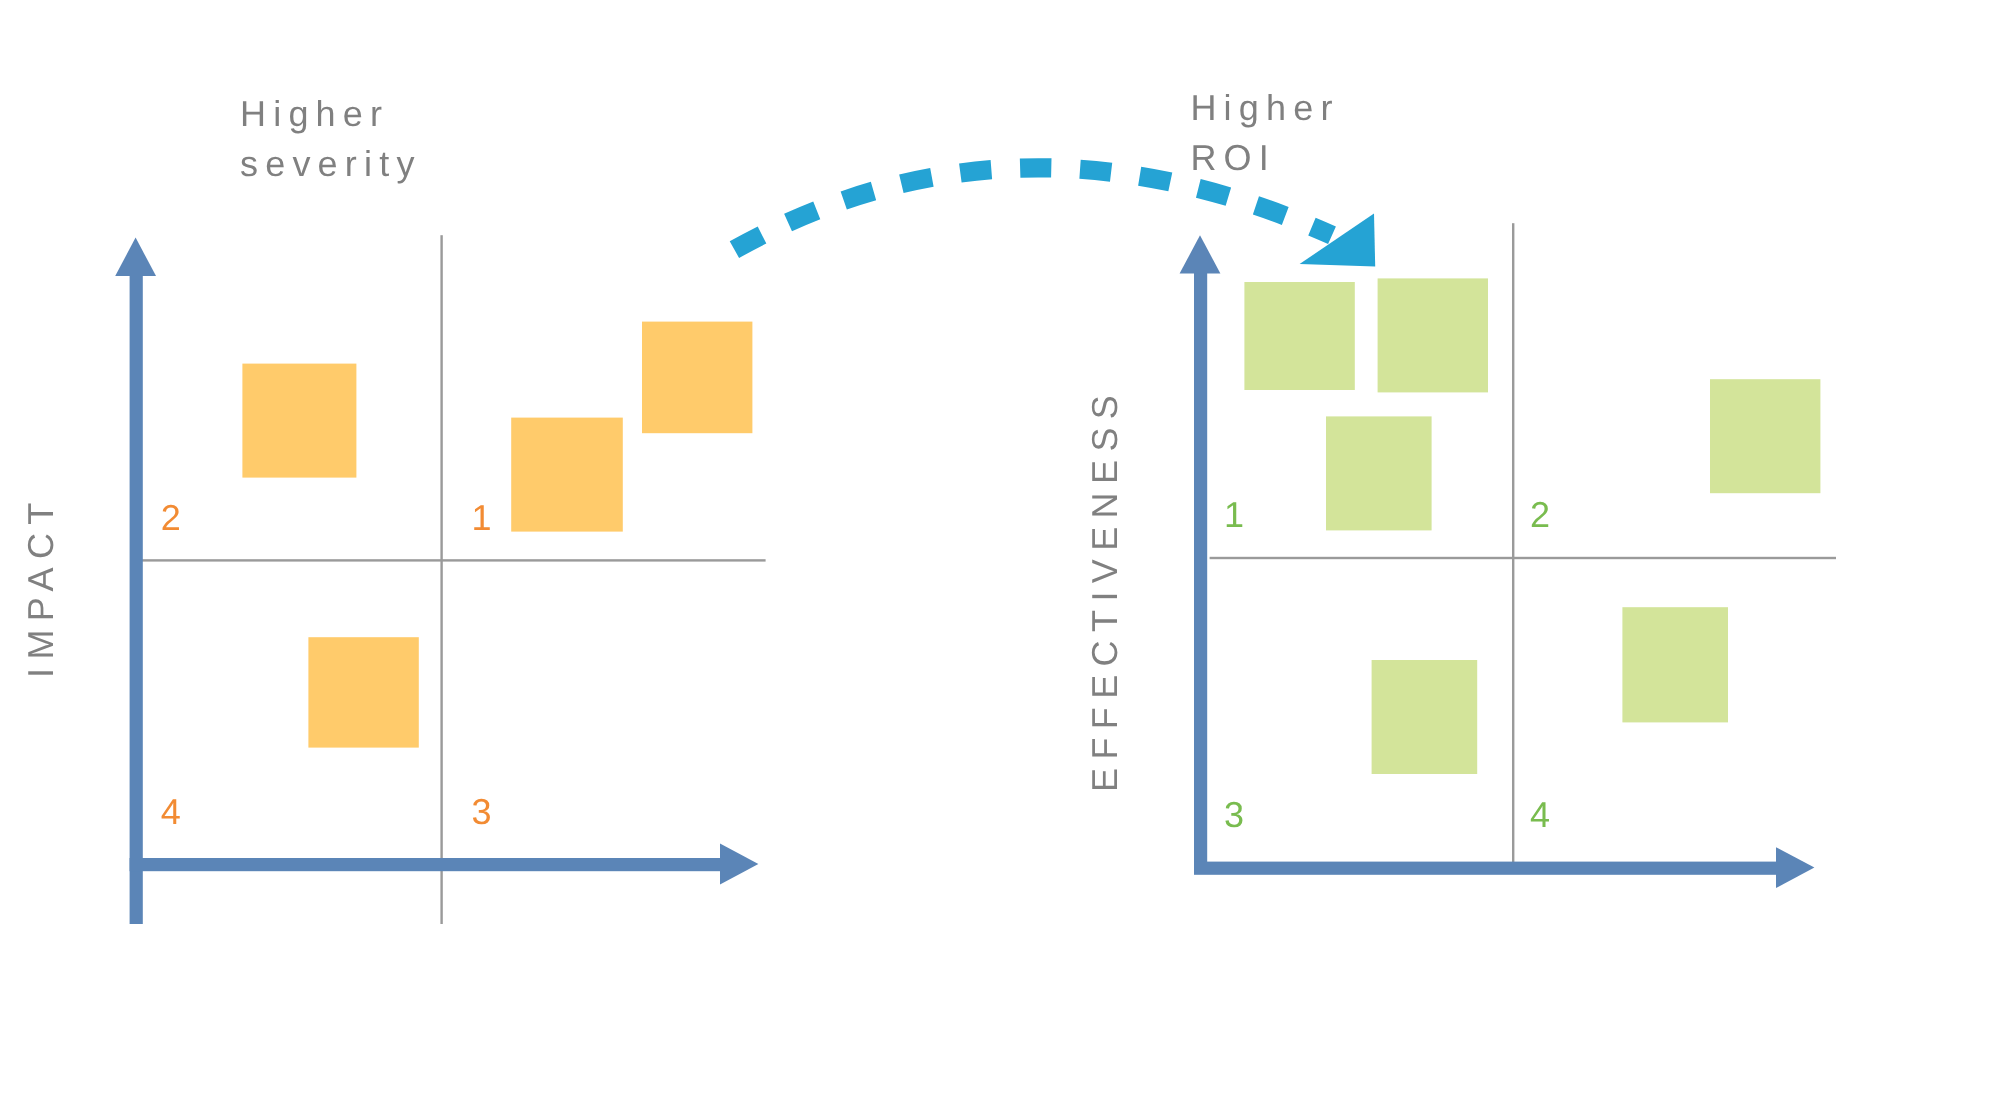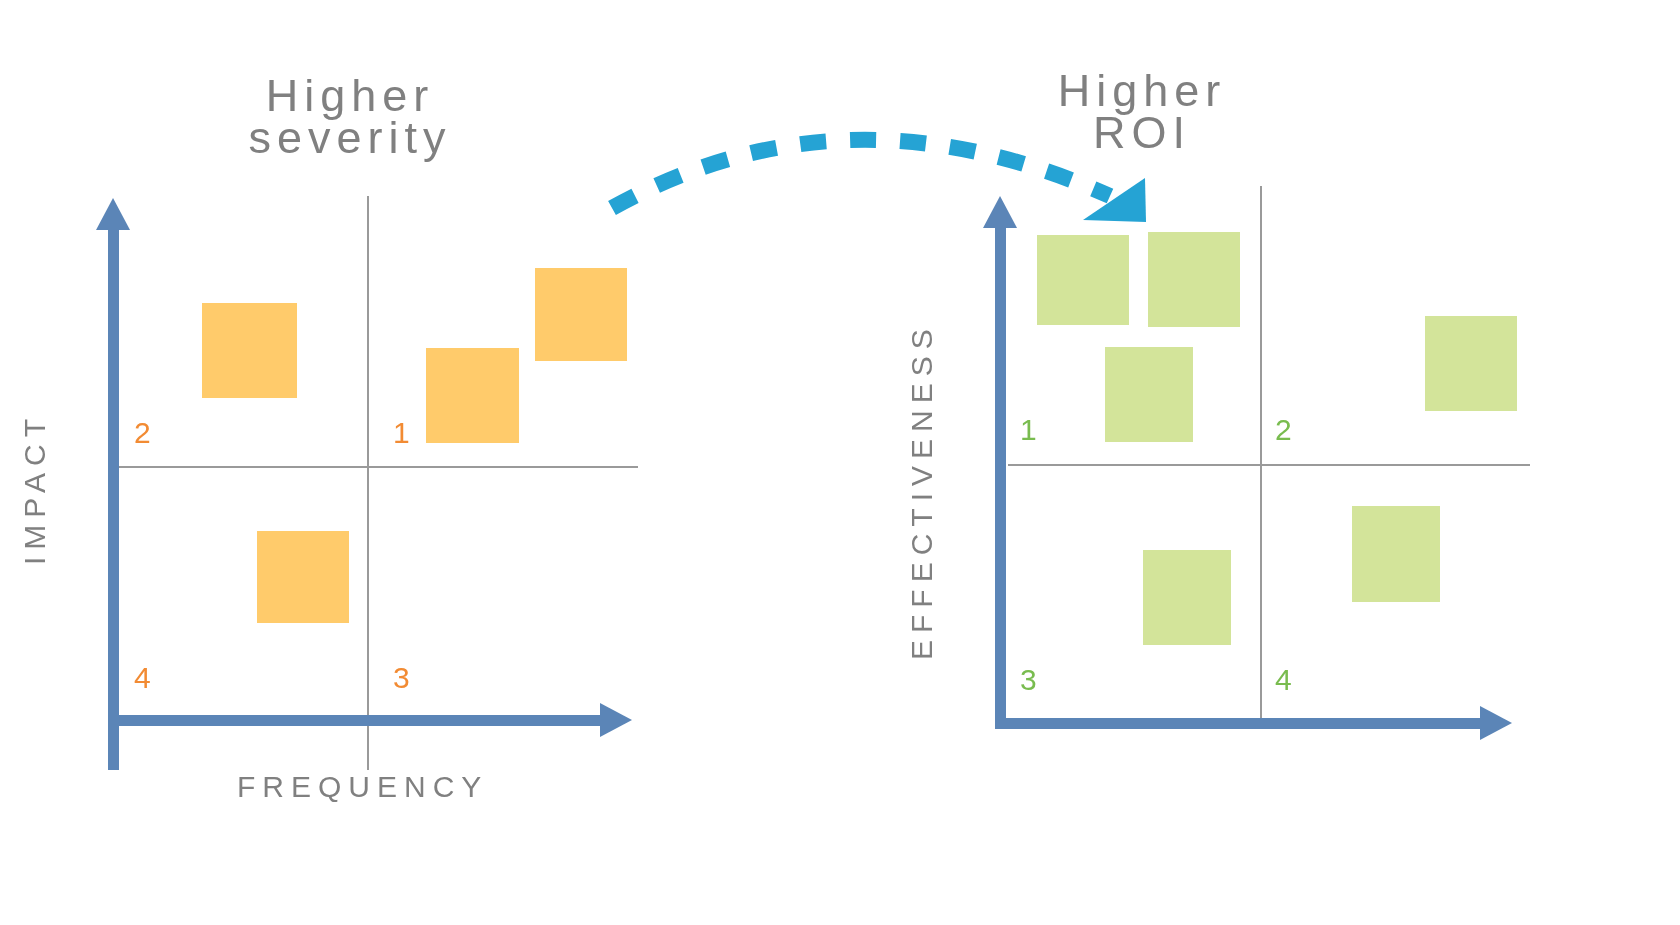--- a/index.html
+++ b/index.html
@@ -93,24 +93,23 @@
     white-space: nowrap;
     transform-origin: 0 0;
     transform: rotate(-90deg);
     font-family: "Liberation Sans", sans-serif;
   }
 
   
   .caption {
     position: absolute;
     color: #808080;
-    font-size: 45px;
+    font-size: 30px;
     line-height: 42px;
     letter-spacing: 6px;
-    text-align: center;
     white-space: pre-line;
     font-family: "Liberation Sans", sans-serif;
   }
 
   
   #arc-layer {
     position: absolute;
     left: 0; top: 0;
     width: 1680px; height: 925px;
     pointer-events: none;
@@ -137,21 +136,20 @@
     <div class="block" style="left:202px; top:303px; width:95px; height:95px; background:#FFCB6B;"></div>
     <div class="block" style="left:426px; top:348px; width:93px; height:95px; background:#FFCB6B;"></div>
     <div class="block" style="left:535px; top:268px; width:92px; height:93px; background:#FFCB6B;"></div>
     <div class="block" style="left:257px; top:531px; width:92px; height:92px; background:#FFCB6B;"></div>
 
     <div class="qnum orange" style="left:134px; top:418px;">2</div>
     <div class="qnum orange" style="left:393px; top:418px;">1</div>
     <div class="qnum orange" style="left:134px; top:663px;">4</div>
     <div class="qnum orange" style="left:393px; top:663px;">3</div>
 
-    <div class="axis-title-x" style="left:237px; top:770px;">FREQUENCY</div>
     <div class="axis-title-y" style="left:18px; top:565px;">IMPACT</div>
   </div>
 
   <div class="panel" id="panel-right">
 
     <div class="caption" style="left:252px; top:70px; width:300px; transform:translateX(-50%);">Higher
 ROI</div>
 
     <div class="grid-v" style="left:370px; top:186px; height:539px;"></div>
     <div class="grid-h" style="left:118px; top:464px; width:522px;"></div>

